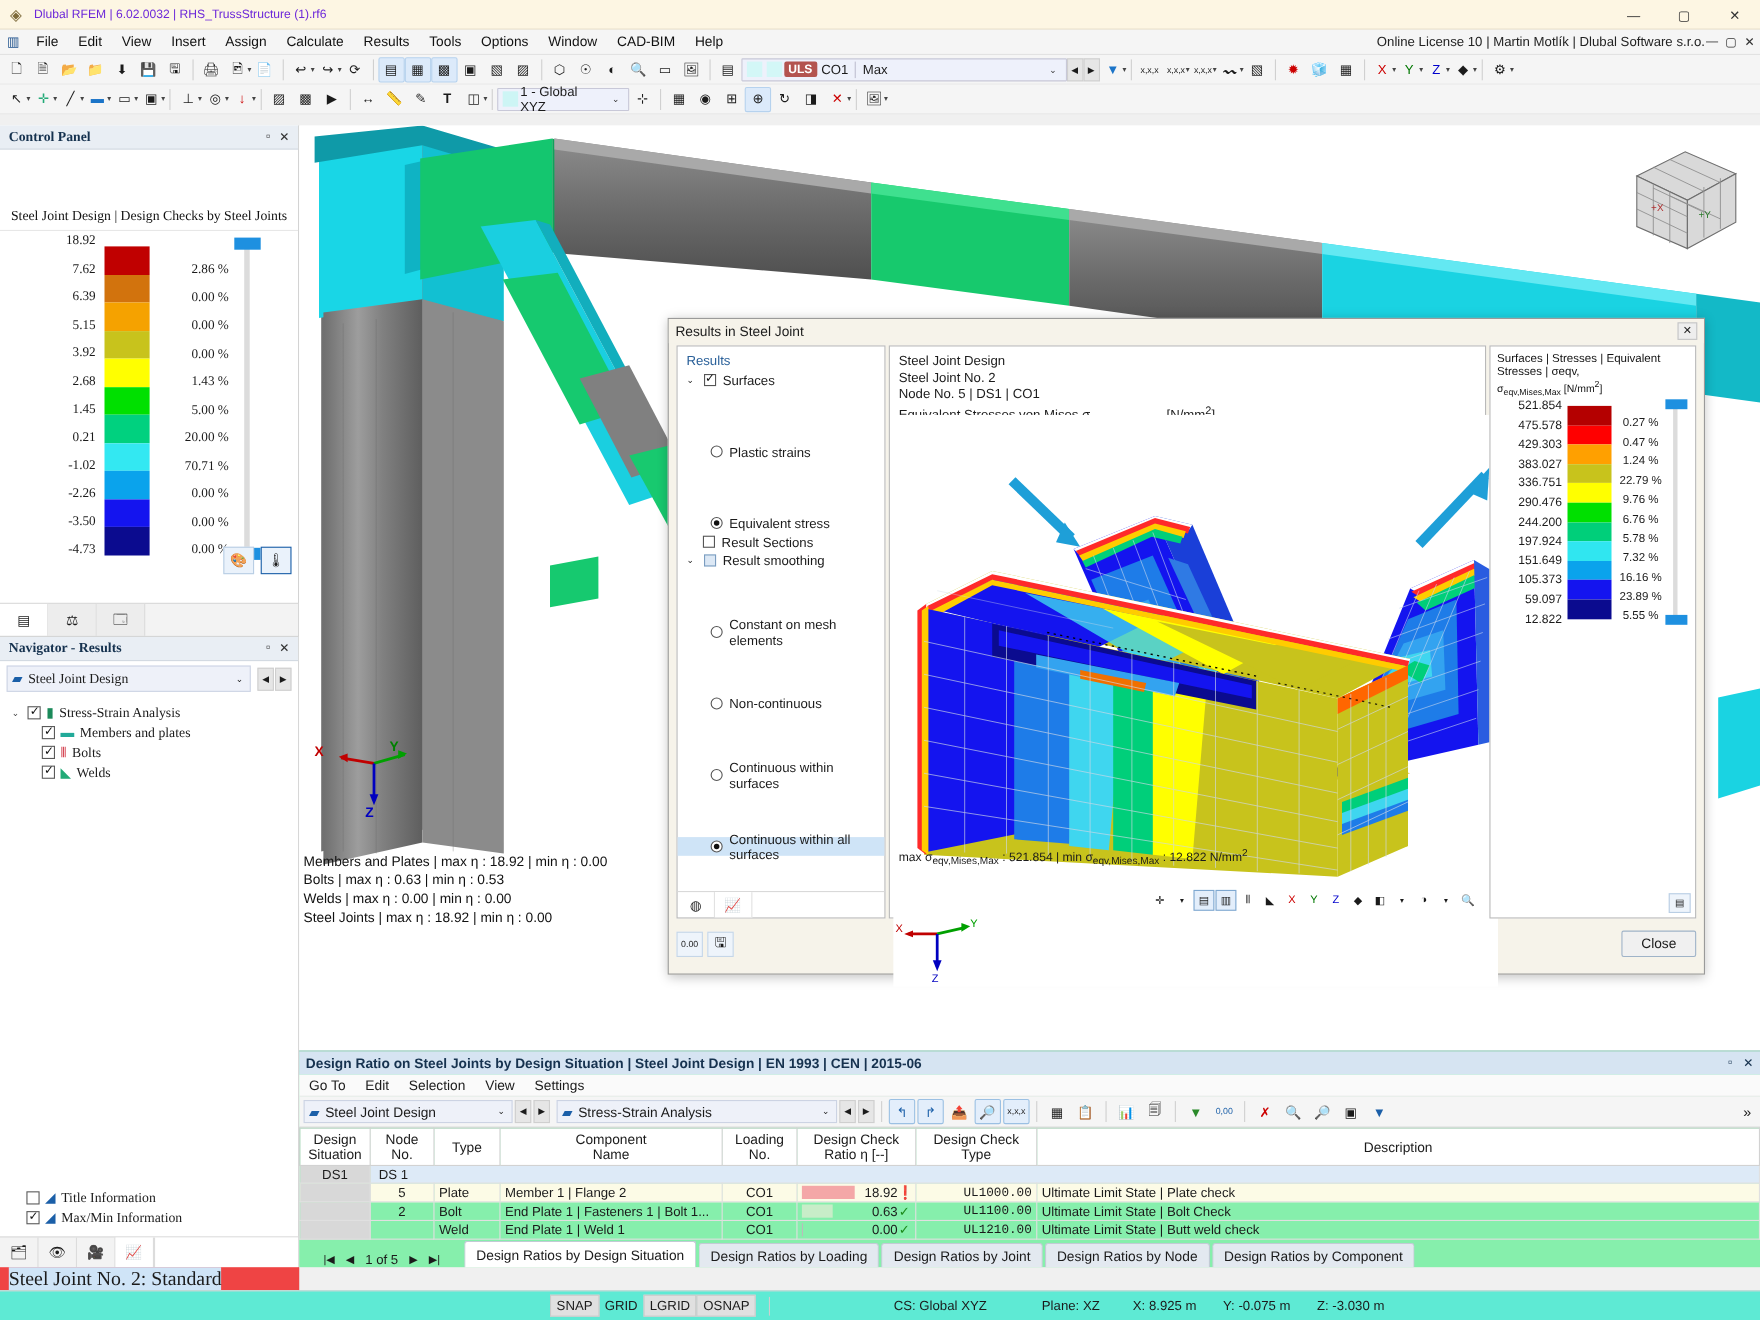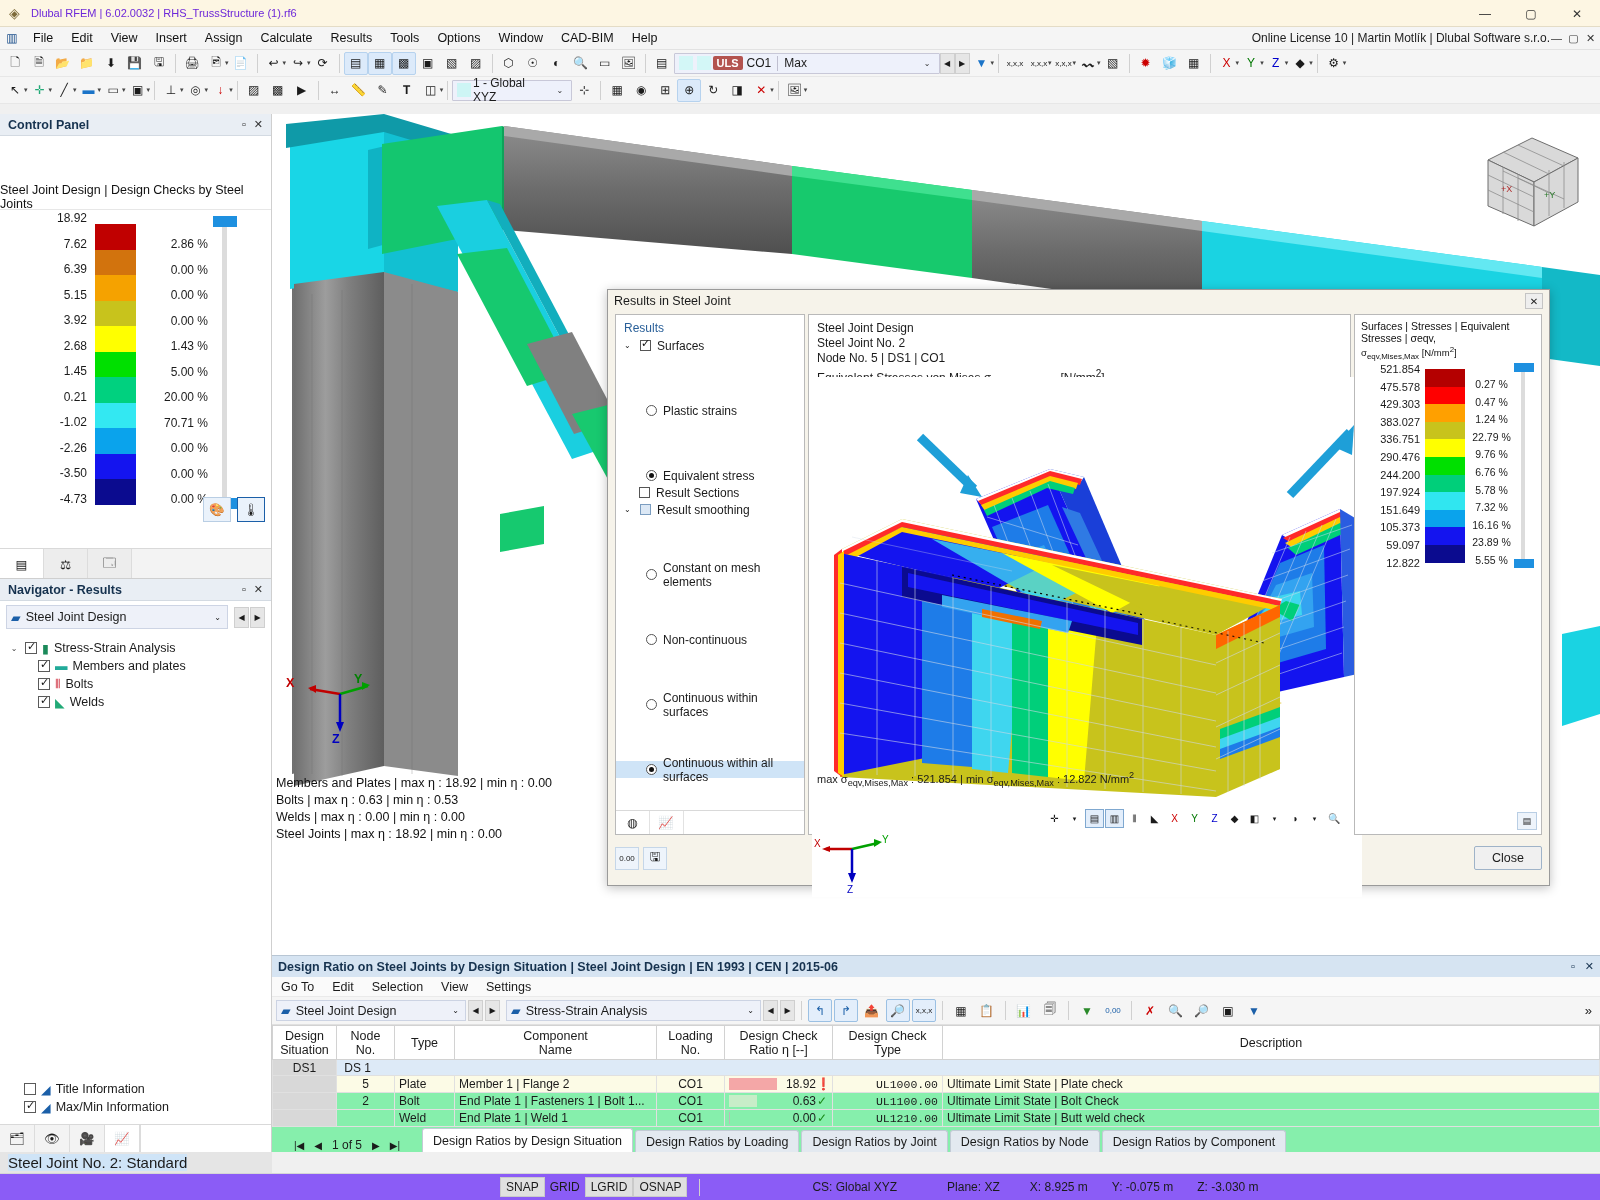--- a/index.html
+++ b/index.html
@@ -47,21 +47,21 @@
   .combo .divider{ width:1px; height:15px; background:#bfbfd0; margin:0 6px; }
   .combo .dd{ margin-left:auto; font-size:8px; color:#333; padding:0 6px; }
   .navarr{ width:15px; height:21px; display:flex; align-items:center; justify-content:center;
            font-size:8px; background:#e6e6e6; border:1px solid #cfcfcf; }
 
   
   #main{ position:absolute; top:114px; left:0; right:0; bottom:0; }
 
   
   #left{ position:absolute; left:0; top:0; width:272px; bottom:0; background:#fff;
-         border-right:1px solid #cfcfcf; }
+         border-right:1px solid #cfcfcf;font-family:Liberation Serif, serif; }
   .panel-hd{ height:22px; background:#e9eef4; display:flex; align-items:center;
              padding:0 4px 0 8px; border-bottom:1px solid #d3dae2;}
   .panel-hd .t{ font-weight:bold; font-size:12.5px; color:#16324f; }
   .panel-hd .acts{ margin-left:auto; display:flex; gap:8px; padding-right:4px; }
   .panel-hd .acts span{ font-size:11px; color:#333; }
   .cp-sub{ height:26px; display:flex; align-items:center; justify-content:center;
            font-size:12.5px; color:#111; border-bottom:1px solid #e7e7e7;margin-top:48px;}
 
   
   .legend{ padding:14px 0 0 0; display:flex; justify-content:center; }
@@ -188,25 +188,25 @@
          align-items:flex-end; }
   .pager{ width:150px; display:flex; align-items:center; justify-content:center; gap:10px;
           font-size:12px; }
   .pager span{ font-size:10px; }
   .tab{ height:22px; padding:0 10px; background:#e3e9f0; border:1px solid #c2cbd5;
         border-bottom:none; font-size:12.5px; display:flex; align-items:center;
         border-radius:3px 3px 0 0; margin-right:2px; }
   .tab.active{ background:#fff; height:24px; }
 
   
-  #status{ position:absolute; left:0; right:0; bottom:0; height:27px; background:#8b5cf6;
+  #status{ position:absolute; left:0; right:0; bottom:0; height:27px; background:#5eead4;
            border-top:1px solid #d6d6d6; display:flex; align-items:center; font-size:12px; }
   #statusleft{ position:absolute; left:0; bottom:27px; width:272px; height:21px;
-               background:#e5e5e5; display:flex; align-items:center; padding-left:8px;
-               font-size:15px; }
+               background:#ef4444; display:flex; align-items:center; padding-left:8px;
+               font-size:18px; }
   .sb-chip{ padding:2px 5px; }
   .sb-chip.on{ background:#e0e0e0; border:1px solid #cacaca; }
   .sb-sep{ width:1px; height:17px; background:#cfcfcf; margin:0 12px; }
 
   .sel-hl{ background:#cfe4f7; }
 </style>
 </head>
 <body>
 
 <div id="titlebar">
@@ -269,21 +269,21 @@
   <div class="tbtn">▨</div>
   <div class="tsep"></div>
   <div class="tbtn">⬡</div>
   <div class="tbtn">☉</div>
   <div class="tbtn">◐</div>
   <div class="tbtn">🔍</div>
   <div class="tbtn">▭</div>
   <div class="tbtn">🖼</div>
   <div class="tsep"></div>
   <div class="tbtn">▤</div>
-  <div class="combo" style="width:266px;">
+  <div class="combo" style="width:296px;">
     <div class="swatch" style="background:#d3f7f7;"></div>
     <div class="swatch" style="background:#d3f7f7;"></div>
     <div class="uls">ULS</div>
     <span>CO1</span>
     <div class="divider"></div>
     <span>Max</span>
     <div class="dd">⌄</div>
   </div>
   <div class="navarr">◀</div>
   <div class="navarr">▶</div>

